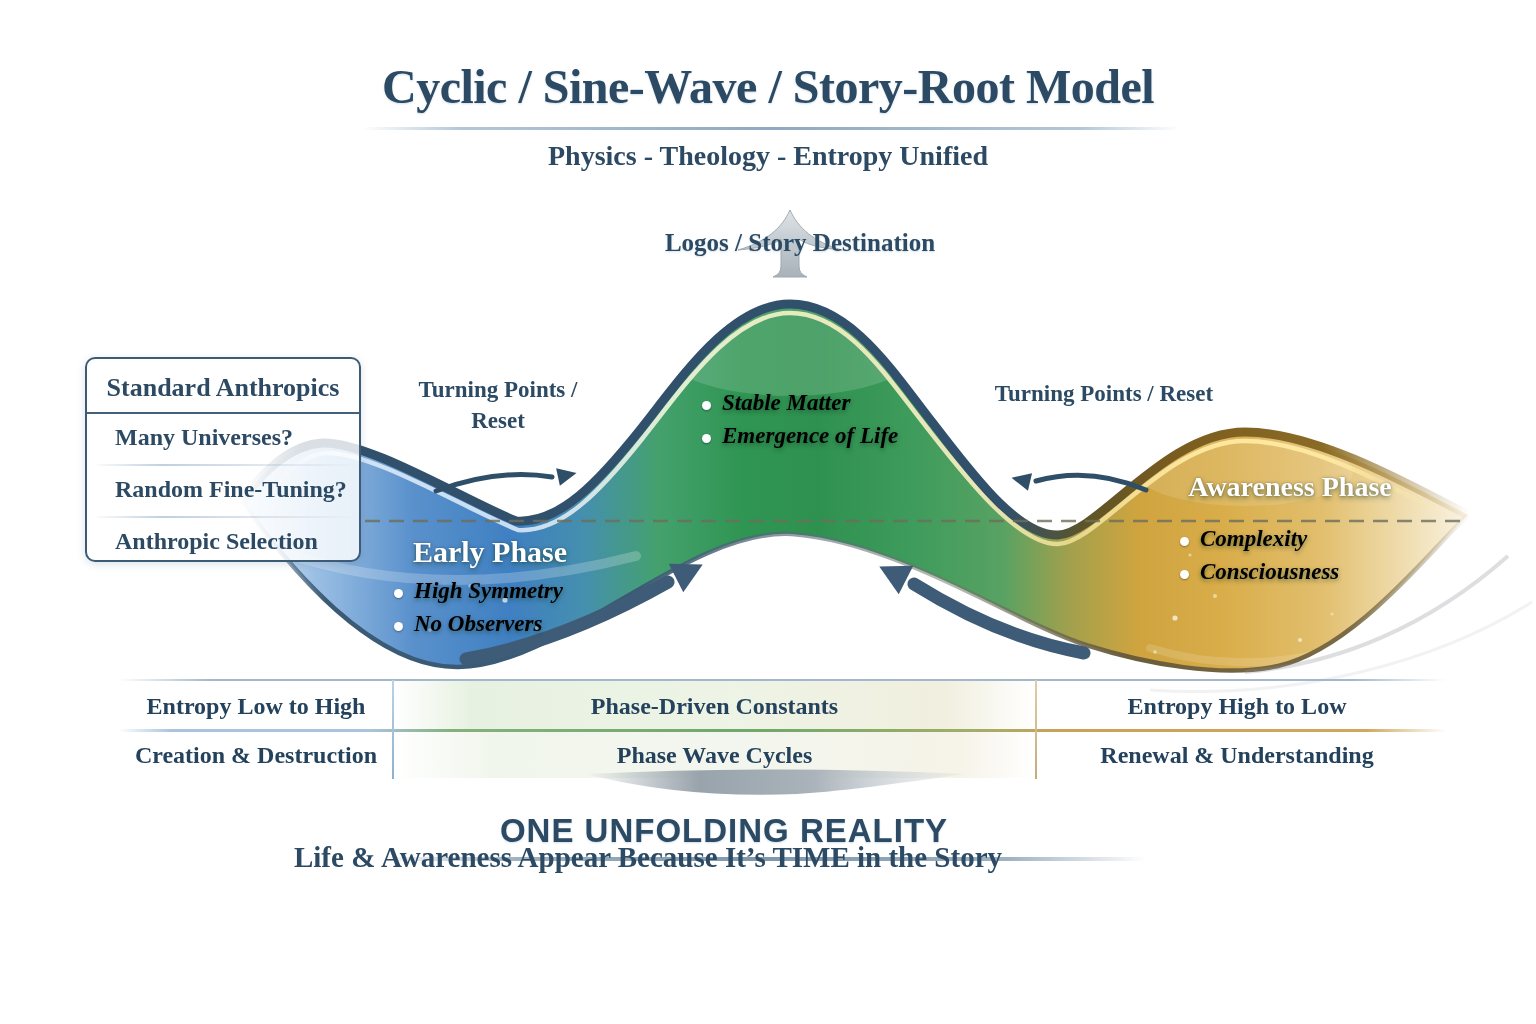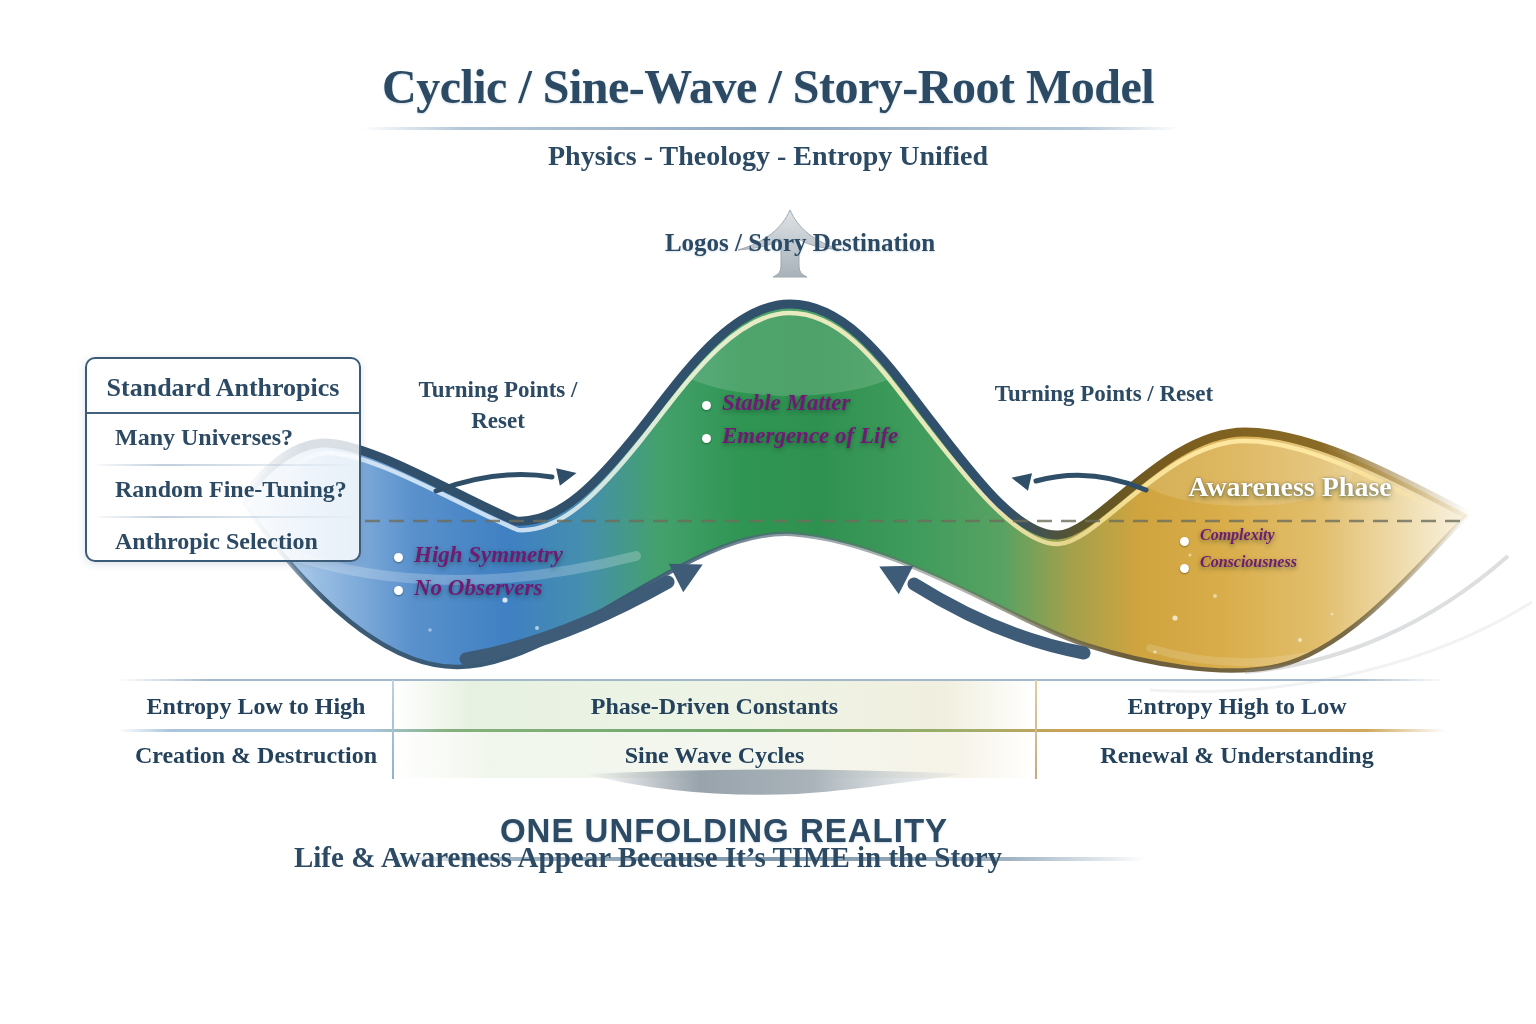--- a/index.html
+++ b/index.html
@@ -14,33 +14,33 @@
   .title-divider{top:127px;left:362px;width:818px;height:3px;
       background:linear-gradient(90deg,rgba(150,175,200,0),#b4c7d8 12%,#8fa9c0 50%,#b4c7d8 88%,rgba(150,175,200,0));}
   .subtitle{top:136px;left:0;width:1536px;font-size:28px;font-weight:600;line-height:40px;}
   .logos{top:227px;left:560px;width:480px;font-size:25px;font-weight:600;line-height:32px;}
 
   
   .turn-left{top:374px;left:398px;width:200px;font-size:23px;font-weight:600;line-height:31px;}
   .turn-right{top:379px;left:960px;width:288px;font-size:23px;font-weight:600;line-height:30px;}
   .phase-title{color:#fff;font-weight:700;text-shadow:0 2px 5px rgba(15,55,35,.55),0 0 2px rgba(0,0,0,.3);}
   .bullets{display:flex;flex-direction:column;gap:7px;}
-  .b-row{display:flex;align-items:flex-start;gap:11px;color:#701a75;font-style:italic;font-weight:600;
+  .b-row{display:flex;align-items:flex-start;gap:11px;color:#000000;font-style:italic;font-weight:600;
          text-shadow:0 2px 4px rgba(15,55,35,.5);}
   .dot{width:9px;height:9px;border-radius:50%;background:#fff;box-shadow:0 1px 2px rgba(0,0,0,.35);
        flex:0 0 9px;margin-top:11px;}
   .life-block{top:372px;left:650px;width:290px;}
   .life-block .phase-title{font-size:32px;line-height:38px;}
   .life-block .bullets{margin:18px 0 0 52px;font-size:23px;}
   .early-block{top:534px;left:362px;width:256px;}
   .early-block .phase-title{font-size:30px;line-height:36px;}
   .early-block .bullets{margin:8px 0 0 32px;font-size:23px;}
   .aware-block{top:470px;left:1138px;width:304px;}
   .aware-block .phase-title{font-size:28px;line-height:34px;}
-  .aware-block .bullets{margin:22px 0 16px 42px;font-size:16px;}
+  .aware-block .bullets{margin:22px 0 16px 42px;font-size:23px;}
 
   
   .anth-box{top:357px;left:85px;width:276px;height:205px;background:rgba(255,255,255,.82);
             border:2.5px solid #3c5b77;border-radius:10px;box-shadow:0 2px 8px rgba(60,90,120,.18);
             box-sizing:border-box;}
   .anth-header{padding-top:11px;font-size:26px;font-weight:700;text-align:center;line-height:36px;}
   .anth-hdiv{height:2px;background:#44617c;margin-top:6px;}
   .anth-item{font-size:24px;font-weight:600;padding:9px 0 12px 28px;line-height:29px;}
   .anth-sep{height:2px;margin-left:10px;
       background:linear-gradient(90deg,rgba(130,160,190,.05),rgba(130,160,190,.5) 25%,rgba(130,160,190,.12) 82%,transparent);}
@@ -247,20 +247,21 @@
           <span>Stable Matter</span>
         </div>
       <div class="b-row">
           <span class="dot"></span>
           <span>Emergence of Life</span>
         </div>
     </div>
   </div>
 
   <div class="abs early-block" style="z-index:2;">
+    <div class="phase-title ctr">Early Phase</div>
     <div class="bullets">
       <div class="b-row">
           <span class="dot"></span>
           <span>High Symmetry</span>
         </div>
       <div class="b-row">
           <span class="dot"></span>
           <span>No Observers</span>
         </div>
     </div>
@@ -295,21 +296,21 @@
     <div class="abs band-mid2" style="z-index:2;"></div>
     <div class="abs band-top" style="z-index:3;"></div>
     <div class="abs band-rowdiv" style="z-index:3;"></div>
     <div class="abs band-vdiv1" style="z-index:3;"></div>
     <div class="abs band-vdiv2" style="z-index:3;"></div>
 
     <div class="abs band-cell r1 c-left" style="z-index:4;">Entropy Low to High</div>
     <div class="abs band-cell r1 c-mid" style="z-index:4;">Phase-Driven Constants</div>
     <div class="abs band-cell r1 c-right" style="z-index:4;">Entropy High to Low</div>
     <div class="abs band-cell r2 c-left" style="z-index:4;">Creation &amp; Destruction</div>
-    <div class="abs band-cell r2 c-mid" style="z-index:4;">Sine Wave Cycles</div>
+    <div class="abs band-cell r2 c-mid" style="z-index:4;">Phase Wave Cycles</div>
     <div class="abs band-cell r2 c-right" style="z-index:4;">Renewal &amp; Understanding</div>
   </div>
 
   <svg class="abs" style="left:545px;top:764px;z-index:4;" width="460" height="44" viewBox="0 0 460 44">
     <defs>
       <linearGradient id="swooshGrad" x1="0" y1="0" x2="1" y2="0">
         <stop offset="0" stop-color="#98a3ab" stop-opacity="0"></stop>
         <stop offset=".3" stop-color="#98a3ab"></stop>
         <stop offset=".6" stop-color="#aab3ba"></stop>
         <stop offset="1" stop-color="#c9d1d6" stop-opacity=".15"></stop>

